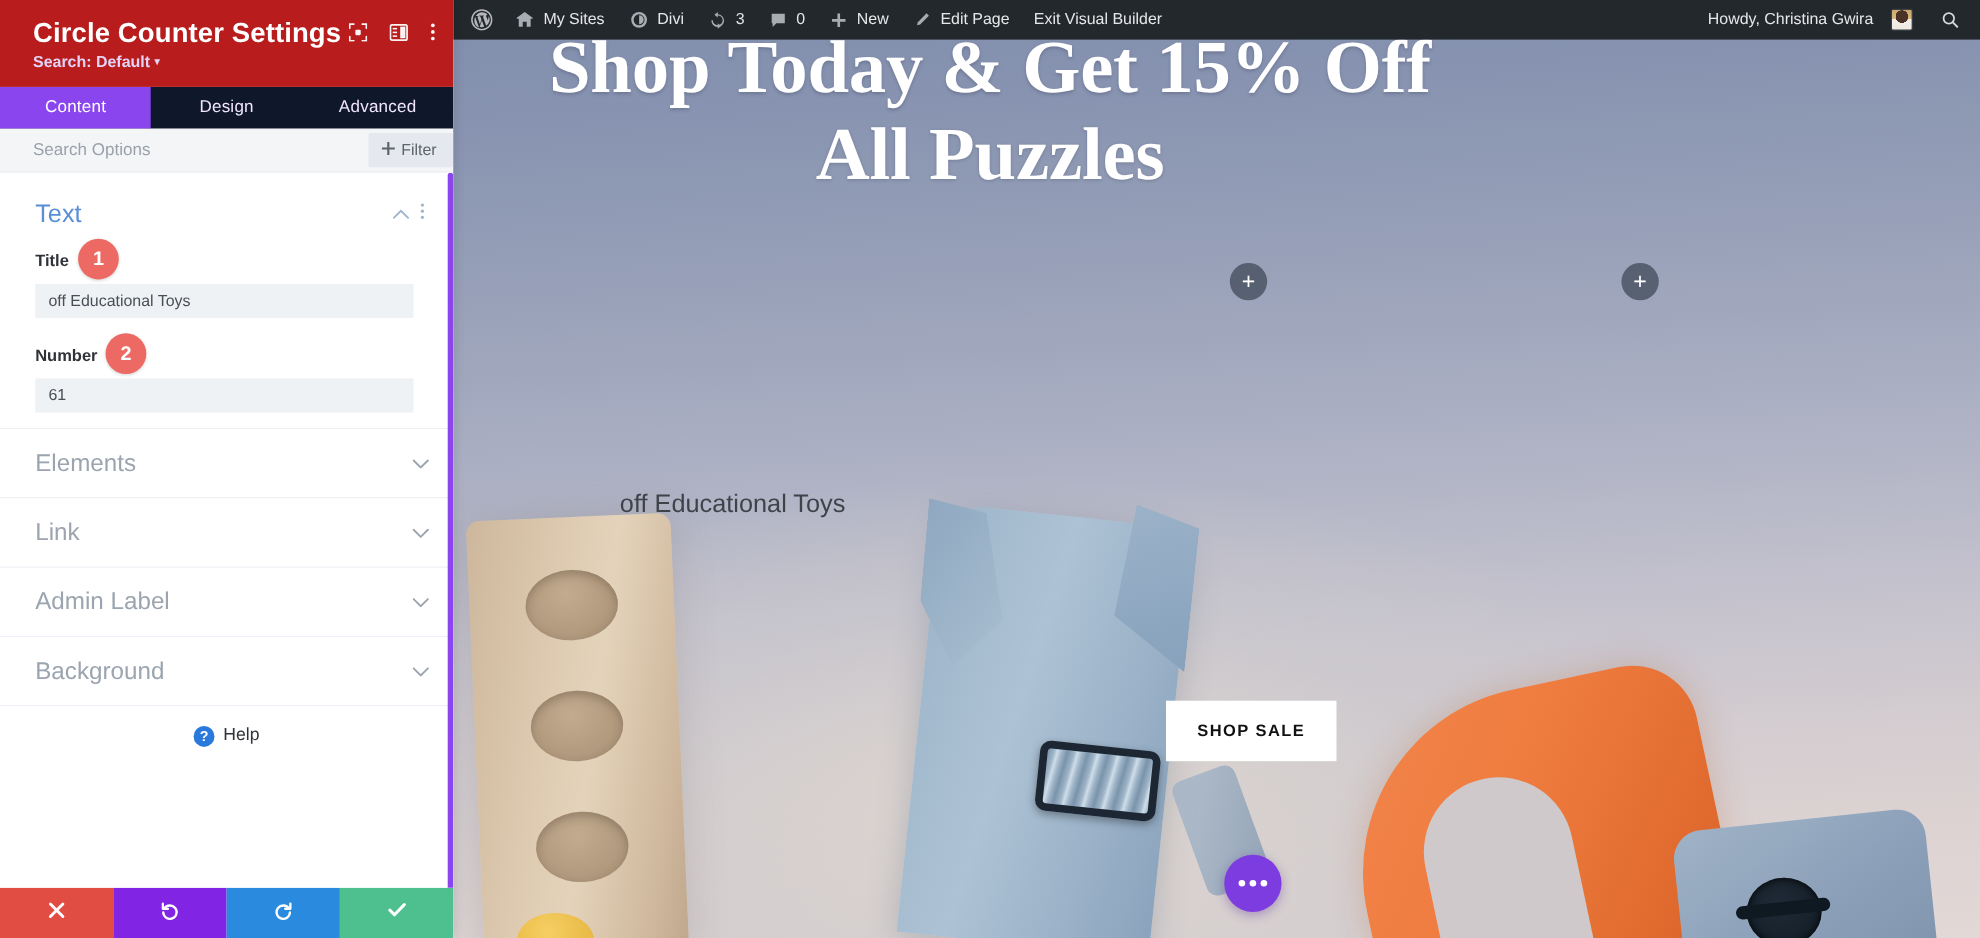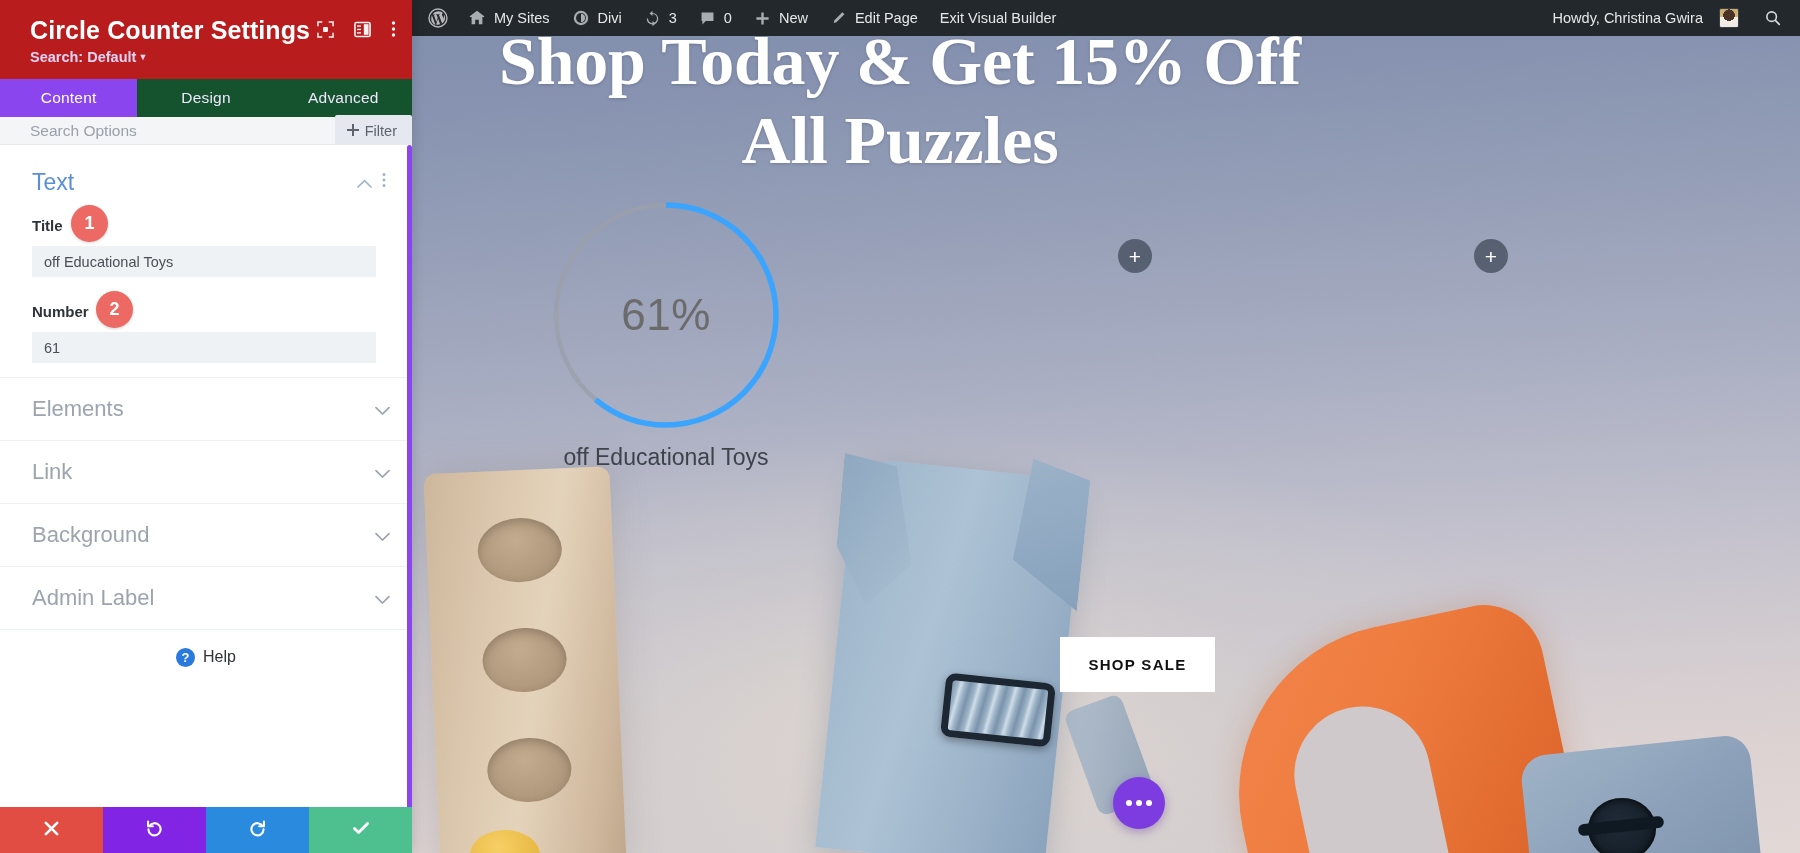--- a/index.html
+++ b/index.html
@@ -179,29 +179,29 @@
     box-shadow: 2px 0 10px rgba(0,0,0,0.12);
     overflow: hidden;
   }
   #panel-header { background: #b91c1c; padding: 16px 22px 14px 30px; position: relative; }
   #panel-title { color: #fff; font-size: 25px; font-weight: bold; letter-spacing: .1px; }
   #panel-preset { color: #e3d4f7; font-size: 14.5px; font-weight: bold; margin-top: 4px; cursor: pointer; }
   #panel-preset .caret { font-size: 9px; margin-left: 2px; vertical-align: 2px; }
   #header-icons { position: absolute; right: 16px; top: 20px; display: flex; align-items: center; gap: 20px; }
   .hdr-icon { color: #fff; opacity: .95; cursor: pointer; display: inline-flex; }
 
-  #panel-tabs { display: flex; background: #14532d; height: 38px; }
+  #panel-tabs { display: flex; background: #0f172a; height: 38px; }
   .panel-tab {
     flex: 1; display: flex; align-items: center; justify-content: center;
     color: #f0e6ff; font-size: 15.5px; cursor: pointer; letter-spacing: .2px;
   }
   .panel-tab.active { background: #8b45ef; color: #fff; }
 
   #search-row {
-    display: flex; align-items: center; height: 28px;
+    display: flex; align-items: center; height: 40px;
     background: #f4f5f7; border-bottom: 1px solid #e6e9ee;
   }
   #search-input {
     flex: 1; border: 0; background: transparent; outline: none;
     padding-left: 30px; font-size: 15.5px; color: #6f7782;
     font-family: "Liberation Sans", sans-serif;
   }
   #search-input::placeholder { color: #9aa1ab; }
   #filter-btn {
     display: flex; align-items: center; gap: 6px;
@@ -293,27 +293,20 @@
     <div class="blob" id="wrench-screw"></div>
     <div class="blob" id="orange-tool"></div>
     <div class="blob" id="orange-hole"></div>
     <div class="blob" id="blue-cube"></div>
     <div class="blob" id="blue-cube-hole"></div>
     <div class="blob" id="blue-cube-slot"></div>
     <div class="blob" id="yellow-bit"></div>
 
     <div id="hero-heading">Shop Today &amp; Get 15% Off All Puzzles</div>
 
-    <div id="circle-counter">
-      <svg width="236" height="236" viewBox="0 0 236 236">
-        <circle cx="118" cy="118" r="110" fill="none" stroke="#9aa0aa" stroke-width="4.5" opacity="0.85"></circle>
-        <circle cx="118" cy="118" r="110" fill="none" stroke="#3aa4ff" stroke-width="5.5" stroke-linecap="butt" stroke-dasharray="421.5 269.6" transform="rotate(-90 118 118)"></circle>
-      </svg>
-      <div id="circle-percent">61%</div>
-    </div>
     <div id="circle-title">off Educational Toys</div>
 
     <div class="plus-btn" id="plus-1">
       <span>+</span>
     </div>
     <div class="plus-btn" id="plus-2">
       <span>+</span>
     </div>
 
     <div id="shop-sale">
@@ -518,37 +511,37 @@
       <div class="accordion-row">
         <span class="accordion-title">Link</span>
         <span class="accordion-chevron">
           <svg width="15" height="9" viewBox="0 0 15 9">
               <path d="M1 1.6 7.5 8 14 1.6" fill="none" stroke="#9ba4af" stroke-width="1.7" stroke-linecap="round"></path>
             </svg>
         </span>
       </div>
 
       <div class="accordion-row">
+        <span class="accordion-title">Admin Label</span>
+        <span class="accordion-chevron">
+          <svg width="15" height="9" viewBox="0 0 15 9">
+              <path d="M1 1.6 7.5 8 14 1.6" fill="none" stroke="#9ba4af" stroke-width="1.7" stroke-linecap="round"></path>
+            </svg>
+        </span>
+      </div>
+
+      <div class="accordion-row">
         <span class="accordion-title">Background</span>
         <span class="accordion-chevron">
           <svg width="15" height="9" viewBox="0 0 15 9">
               <path d="M1 1.6 7.5 8 14 1.6" fill="none" stroke="#9ba4af" stroke-width="1.7" stroke-linecap="round"></path>
             </svg>
         </span>
       </div>
 
-      <div class="accordion-row">
-        <span class="accordion-title">Admin Label</span>
-        <span class="accordion-chevron">
-          <svg width="15" height="9" viewBox="0 0 15 9">
-              <path d="M1 1.6 7.5 8 14 1.6" fill="none" stroke="#9ba4af" stroke-width="1.7" stroke-linecap="round"></path>
-            </svg>
-        </span>
-      </div>
-
       <div id="help-row">
         <span id="help-icon">?</span>
         <span>Help</span>
       </div>
 
       <div id="panel-scrollbar">
         <div id="panel-scroll-thumb"></div>
       </div>
     </div>
 

